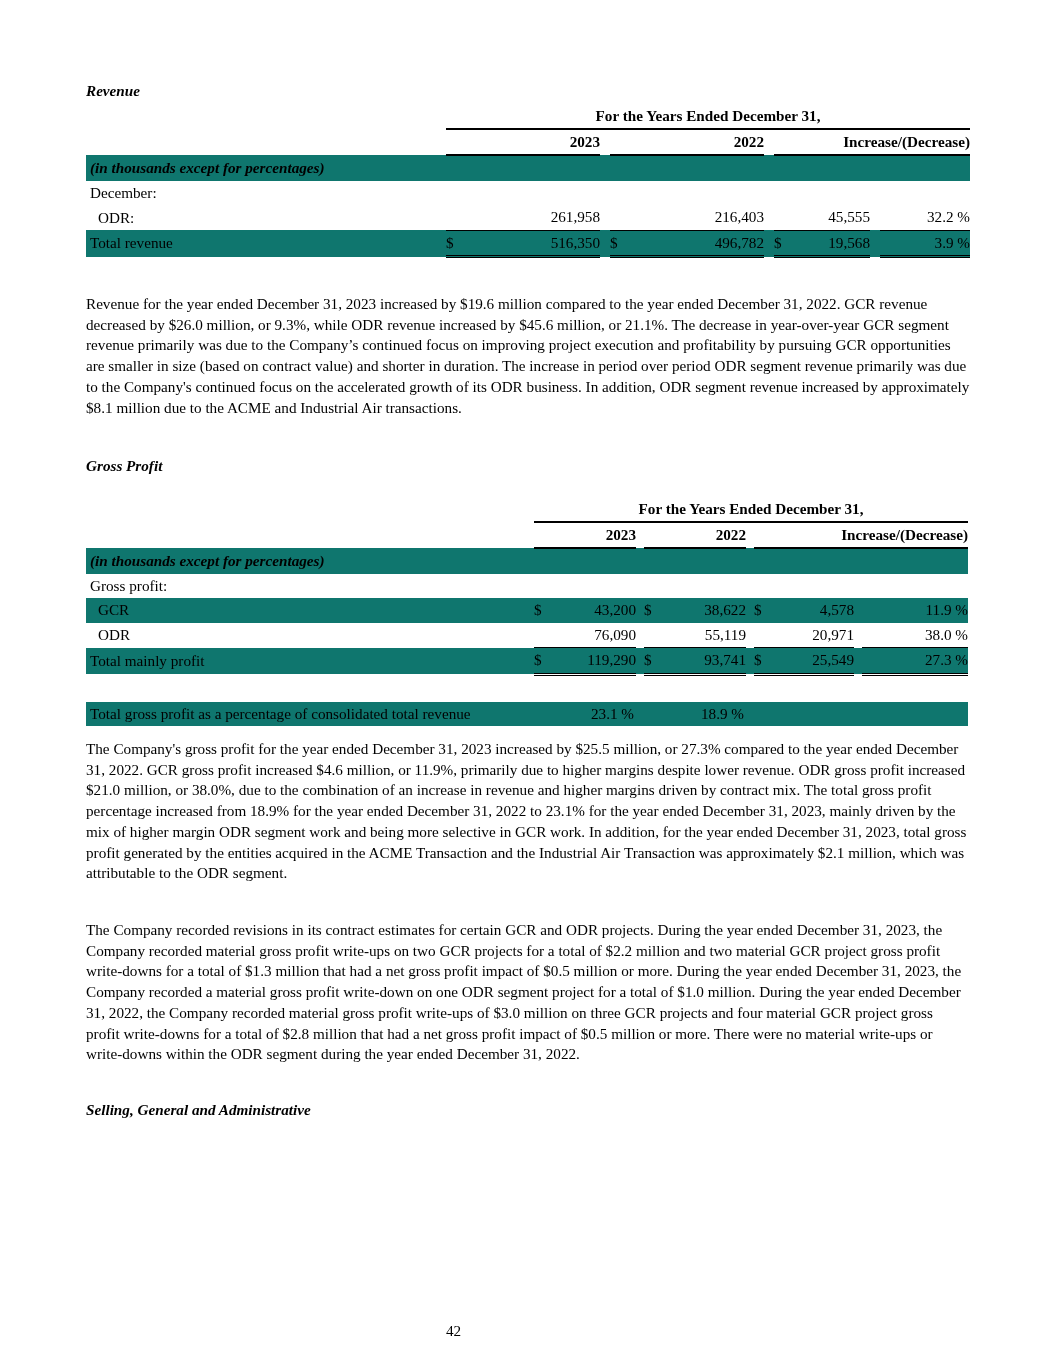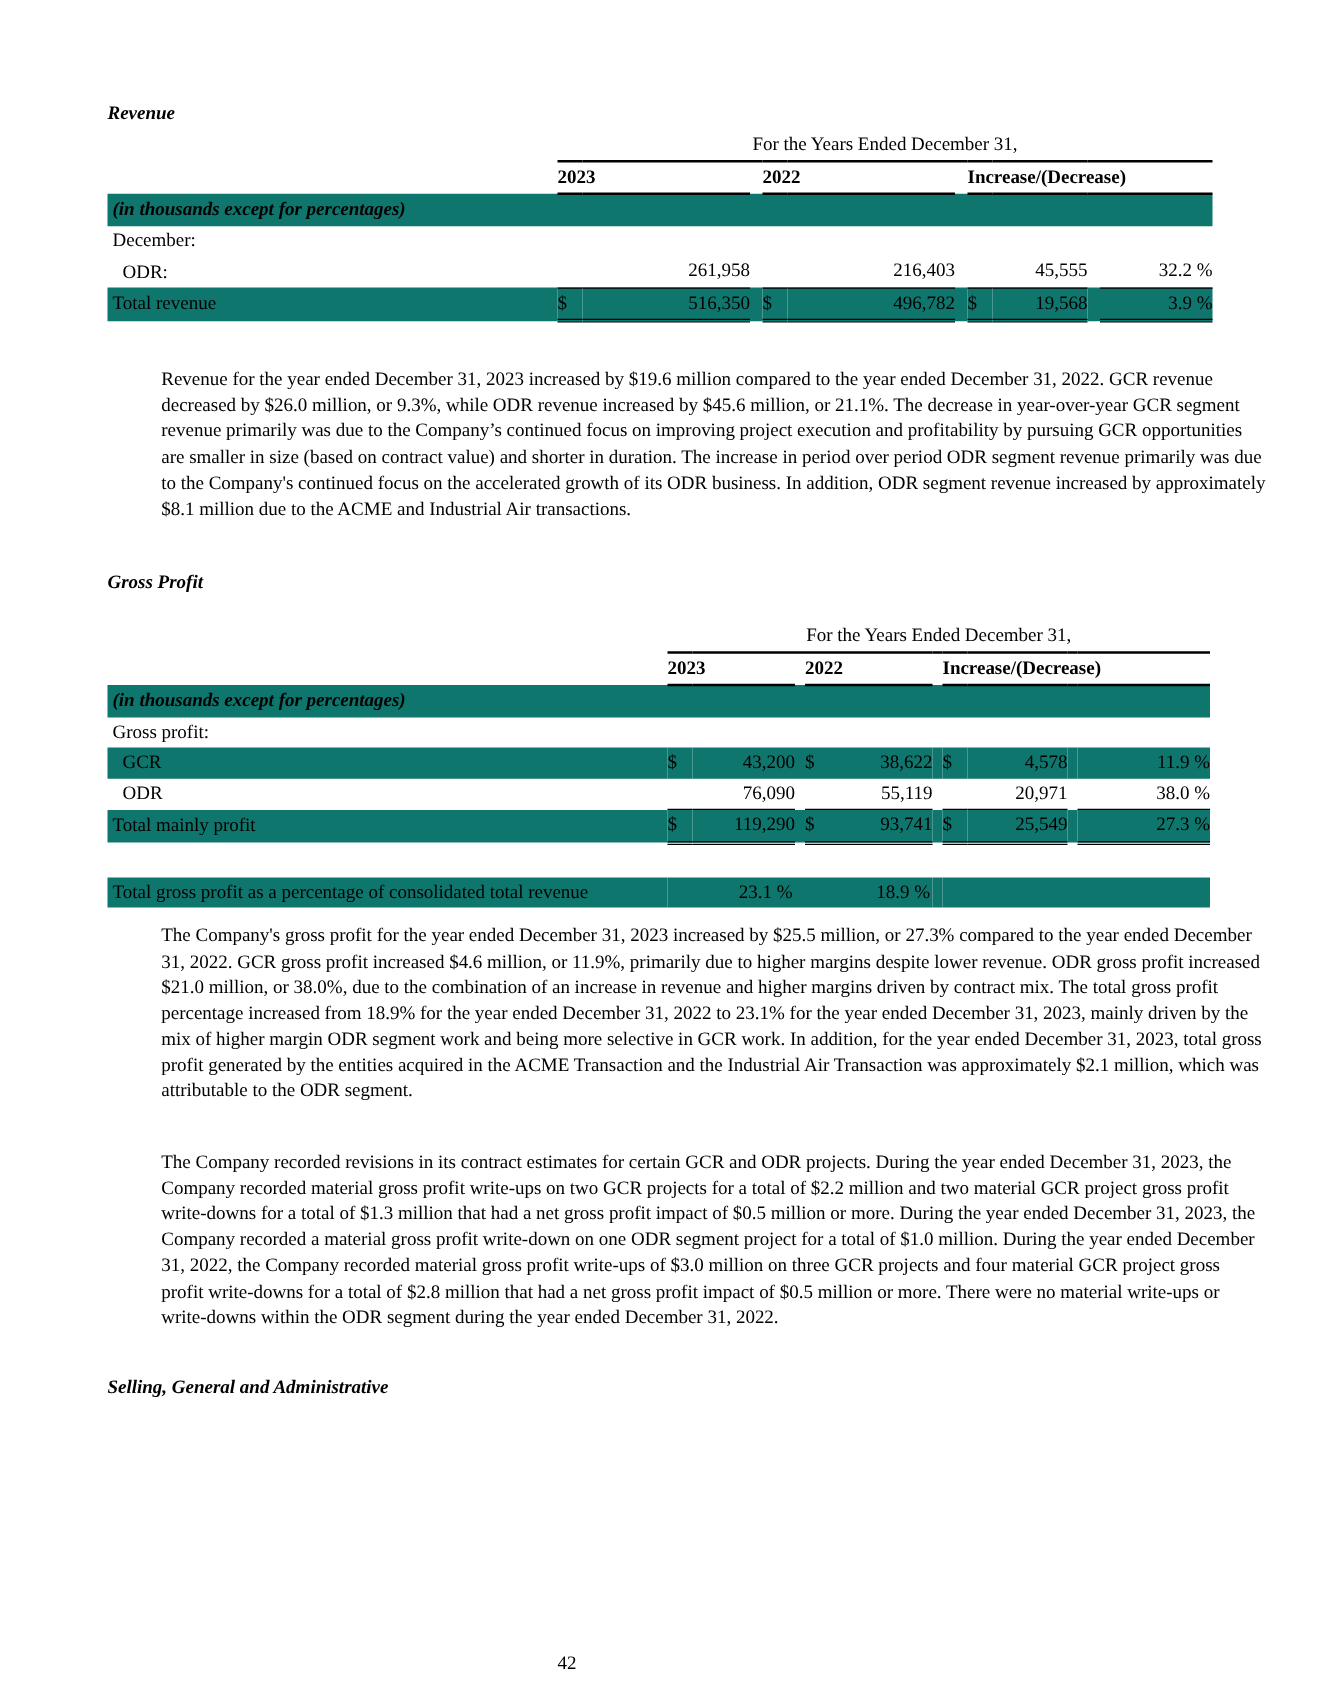--- a/index.html
+++ b/index.html
@@ -1,24 +1,24 @@
 <!DOCTYPE html>
 <html><head>
 <meta charset="utf-8">
 <style>
   html, body { margin:0; padding:0; background:#ffffff; }
   body { width:1055px; height:1365px; position:relative; font-family:"Liberation Serif", serif; color:#000; font-size:15.2px; }
   .heading { position:absolute; left:86px; font-weight:bold; font-style:italic; font-size:15.2px; }
-  .para { position:absolute; left:86px; width:884px; line-height:20.7px; font-size:15.2px; text-align:left;margin-left:43px; }
+  .para { position:absolute; left:86px; width:884px; line-height:20.7px; font-size:15.2px; text-align:left; }
   table.fin { position:absolute; border-collapse:collapse; font-size:15.2px; }
   table.fin td { padding:0; height:24.5px; white-space:nowrap; }
   .band td { background:#0f766e; }
   .band td.gap, .plain td.gap { background:transparent; }
-  .hdrtitle { text-align:center; font-weight:normal; border-bottom:2px solid #000; height:22px !important; }
-  .hdryear { text-align:left; font-weight:bold; border-bottom:2px solid #000; }
+  .hdrtitle { text-align:center; font-weight:bold; border-bottom:2px solid #000; height:22px !important; }
+  .hdryear { text-align:right; font-weight:bold; border-bottom:2px solid #000; }
   .italic-b { font-style:italic; font-weight:bold; }
   .r { text-align:right; }
   .ul { border-bottom:1.5px solid #000; }
   .dul { border-bottom:3px double #000; }
   .pad-l { padding-left:4px !important; }
   .pad-l2 { padding-left:12px !important; }
   .pagenum { position:absolute; top:1322px; left:0; width:907px; text-align:center; font-size:15.2px; }
 </style>
 </head>
 <body>

